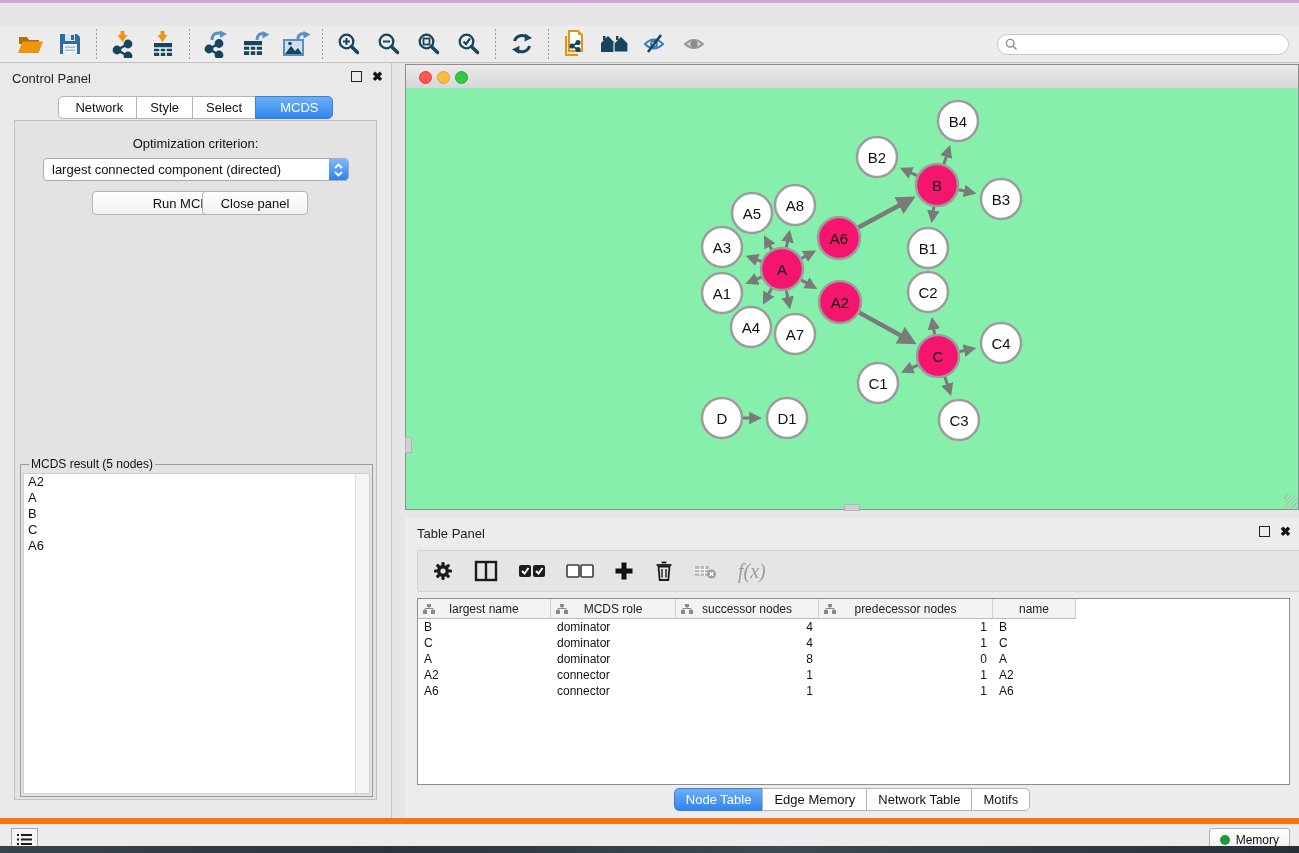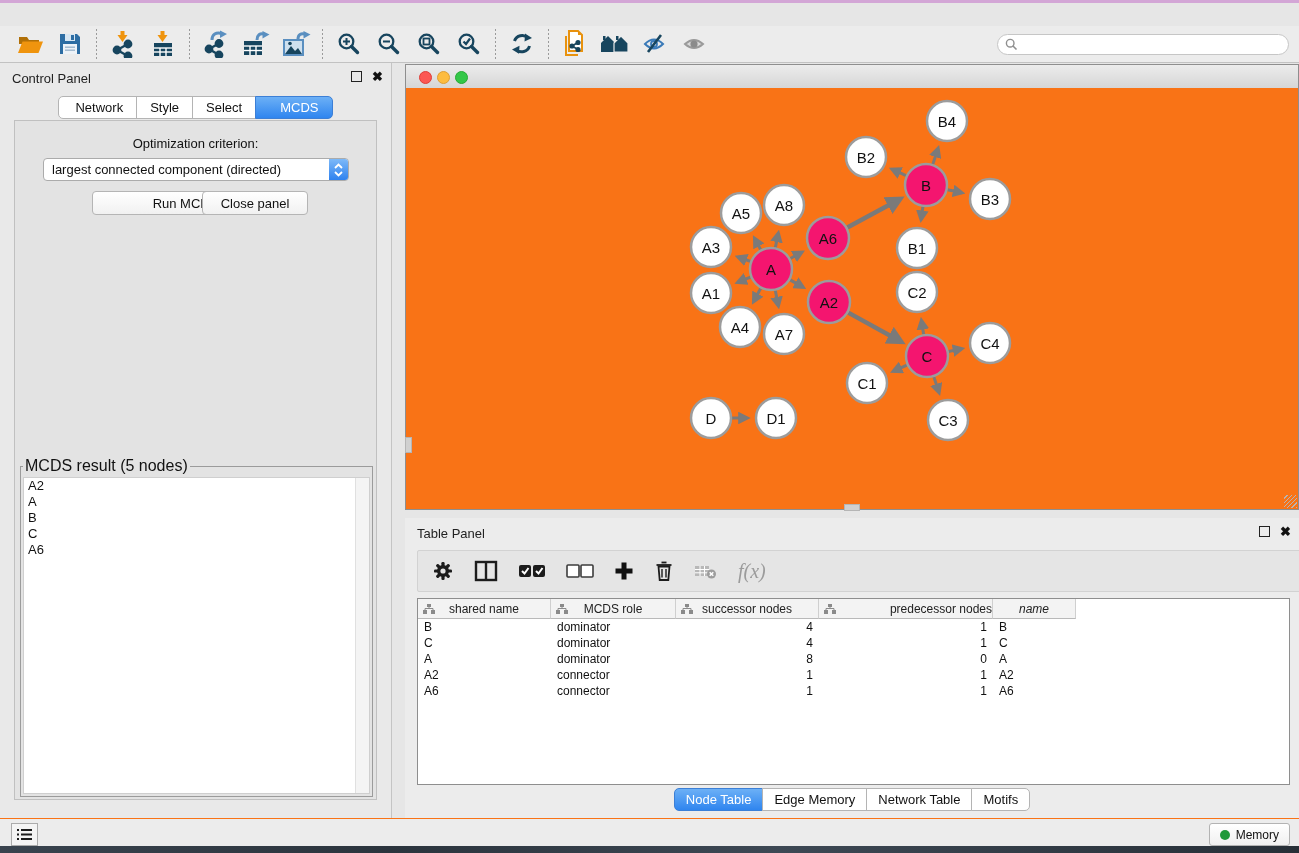--- a/index.html
+++ b/index.html
@@ -48,35 +48,35 @@
     border:1px solid #ababab;border-radius:4px;display:flex;align-items:center;box-sizing:border-box;}
   #criterion-value{flex:1;font-size:13px;color:#111;padding-left:8px;white-space:nowrap;}
   #criterion-stepper{width:19px;height:21px;border-radius:0 3px 3px 0;
     background:linear-gradient(#7db9f8,#2f82ef);display:flex;flex-direction:column;align-items:center;justify-content:center;}
   .btn{position:absolute;height:22px;background:linear-gradient(#ffffff,#f1f1f1);border:1px solid #b5b5b5;
     border-radius:4px;font-size:13px;color:#111;display:flex;align-items:center;justify-content:center;}
   #run-btn{left:77px;top:70px;width:97px;padding-left:44px;}
   #closepanel-btn{left:187px;top:70px;width:104px;}
   #mcds-fieldset{position:absolute;left:5px;top:336px;width:351px;height:338px;border:1px solid #9b9b9b;
     margin:0;padding:0;}
-  #mcds-fieldset legend{font-size:16px;color:#111;padding:0 2px;margin-left:2px;}
+  #mcds-fieldset legend{font-size:12px;color:#111;padding:0 2px;margin-left:8px;}
   #mcds-list{position:absolute;left:2px;top:2px;right:2px;bottom:2px;background:#fff;border:1px solid #cfcfcf;}
   #mcds-scroll{position:absolute;right:0;top:0;bottom:0;width:13px;background:#f4f4f4;border-left:1px solid #e0e0e0;}
   .mcds-item{font-size:13px;color:#111;line-height:16px;padding-left:4px;}
 
   
   #net-window{position:absolute;left:405px;top:64px;width:894px;height:446px;background:#fff;
     border:1px solid #8e8e8e;box-sizing:border-box;}
   #net-titlebar{position:absolute;left:0;top:0;right:0;height:23px;
     background:linear-gradient(#ececec,#d6d6d6);border-bottom:1px solid #aeaeae;}
   #net-titlebar .t-red{left:13px;top:6px;width:11px;height:11px;background:#fc5753;border:1px solid #df3e38;}
   #net-titlebar .t-yel{left:31px;top:6px;width:11px;height:11px;background:#fdbc40;border:1px solid #de9f34;}
   #net-titlebar .t-grn{left:49px;top:6px;width:11px;height:11px;background:#33c748;border:1px solid #27aa35;}
   #net-title{position:absolute;left:0;right:0;top:4px;text-align:center;font-size:12px;color:#333;}
-  #net-canvas{position:absolute;left:0;top:23px;right:0;bottom:0;background:#f97316;overflow:hidden;}
+  #net-canvas{position:absolute;left:0;top:23px;right:0;bottom:0;background:#86efac;overflow:hidden;padding-left:11px;}
   #resize-grip{position:absolute;right:1px;bottom:1px;width:13px;height:13px;
     background:repeating-linear-gradient(135deg,transparent,transparent 2px,#b5b5b5 2px,#b5b5b5 3px);}
   .splitter-nub-v{position:absolute;left:-1px;top:372px;width:5px;height:14px;background:#d0d0d0;border:1px solid #b5b5b5;}
   .splitter-nub-h{position:absolute;left:438px;bottom:-2px;width:14px;height:5px;background:#d0d0d0;border:1px solid #b5b5b5;}
 
   
   #table-panel{position:absolute;left:405px;top:518px;width:894px;height:300px;background:#ececec;}
   #tp-toolbar{position:absolute;left:12px;top:32px;width:1024px;height:42px;background:#e5e5e5;
     border:1px solid #d2d2d2;border-radius:2px;display:flex;align-items:center;padding-left:14px;box-sizing:border-box;gap:20px;}
   .tp-icon{display:flex;align-items:center;justify-content:center;}
@@ -89,21 +89,21 @@
   .nt-hcell .hier{position:absolute;left:5px;top:5px;}
   .nt-filler{flex:1;background:#fff;}
   .nt-row{display:flex;height:16px;}
   .nt-cell{box-sizing:border-box;font-size:12px;color:#111;line-height:16px;padding:0 6px;white-space:nowrap;overflow:hidden;}
   .num{text-align:right;}
   #tp-tabs{position:absolute;left:0;right:0;top:270px;}
   #tp-tabs .seg{padding:3px 11px;}
 
   
   #status-bar{position:absolute;left:0;top:818px;width:1299px;height:28px;background:#ececec;
-    border-top:1px solid #f97316;}
+    border-top:6px solid #f97316;}
   #list-btn{position:absolute;left:11px;top:4px;width:25px;height:21px;background:#f4f4f4;
     border:1px solid #ababab;display:flex;align-items:center;justify-content:center;}
   #memory-btn{position:absolute;right:9px;top:4px;height:21px;padding:0 10px;background:linear-gradient(#fff,#f0f0f0);
     border:1px solid #b3b3b3;border-radius:3px;display:flex;align-items:center;gap:6px;font-size:12px;color:#111;}
   #memory-dot{width:10px;height:10px;border-radius:50%;background:#1f9939;}
   #desktop-strip{position:absolute;left:0;top:846px;width:1299px;height:7px;
     background:linear-gradient(90deg,#39434e,#2b343d 30%,#3d4854 60%,#272f37);}
 </style>
 </head>
 <body>
@@ -475,21 +475,21 @@
       <div id="nt-header">
           <div class="nt-hcell" style="width: 133px;">
             <svg class="hier" width="12" height="10" viewBox="0 0 12 10">
               <g fill="#8a8a8a">
                 <rect x="4" y="0" width="4" height="3"></rect>
                 <rect x="0" y="6" width="4" height="4"></rect>
                 <rect x="8" y="6" width="4" height="4"></rect>
               </g>
               <path d="M6 3 V4.5 M2 6 V4.5 H10 V6" stroke="#8a8a8a" fill="none" stroke-width="1"></path>
             </svg>
-            <span>shared name</span>
+            <span>largest name</span>
           </div>
           <div class="nt-hcell" style="width: 125px;">
             <svg class="hier" width="12" height="10" viewBox="0 0 12 10">
               <g fill="#8a8a8a">
                 <rect x="4" y="0" width="4" height="3"></rect>
                 <rect x="0" y="6" width="4" height="4"></rect>
                 <rect x="8" y="6" width="4" height="4"></rect>
               </g>
               <path d="M6 3 V4.5 M2 6 V4.5 H10 V6" stroke="#8a8a8a" fill="none" stroke-width="1"></path>
             </svg>
@@ -499,32 +499,32 @@
             <svg class="hier" width="12" height="10" viewBox="0 0 12 10">
               <g fill="#8a8a8a">
                 <rect x="4" y="0" width="4" height="3"></rect>
                 <rect x="0" y="6" width="4" height="4"></rect>
                 <rect x="8" y="6" width="4" height="4"></rect>
               </g>
               <path d="M6 3 V4.5 M2 6 V4.5 H10 V6" stroke="#8a8a8a" fill="none" stroke-width="1"></path>
             </svg>
             <span>successor nodes</span>
           </div>
-          <div class="nt-hcell" style="width: 174px; justify-content: flex-end;">
+          <div class="nt-hcell" style="width: 174px;">
             <svg class="hier" width="12" height="10" viewBox="0 0 12 10">
               <g fill="#8a8a8a">
                 <rect x="4" y="0" width="4" height="3"></rect>
                 <rect x="0" y="6" width="4" height="4"></rect>
                 <rect x="8" y="6" width="4" height="4"></rect>
               </g>
               <path d="M6 3 V4.5 M2 6 V4.5 H10 V6" stroke="#8a8a8a" fill="none" stroke-width="1"></path>
             </svg>
             <span>predecessor nodes</span>
           </div>
-          <div class="nt-hcell" style="width: 83px; font-style: italic;">
+          <div class="nt-hcell" style="width: 83px;">
             <span>name</span>
           </div>
           <div class="nt-filler"></div>
         </div>
       <div id="nt-body">
           <div class="nt-row">
             <div class="nt-cell" style="width: 133px;">B</div>
             <div class="nt-cell" style="width: 125px;">dominator</div>
             <div class="nt-cell num" style="width: 143px;">4</div>
             <div class="nt-cell num" style="width: 174px;">1</div>

